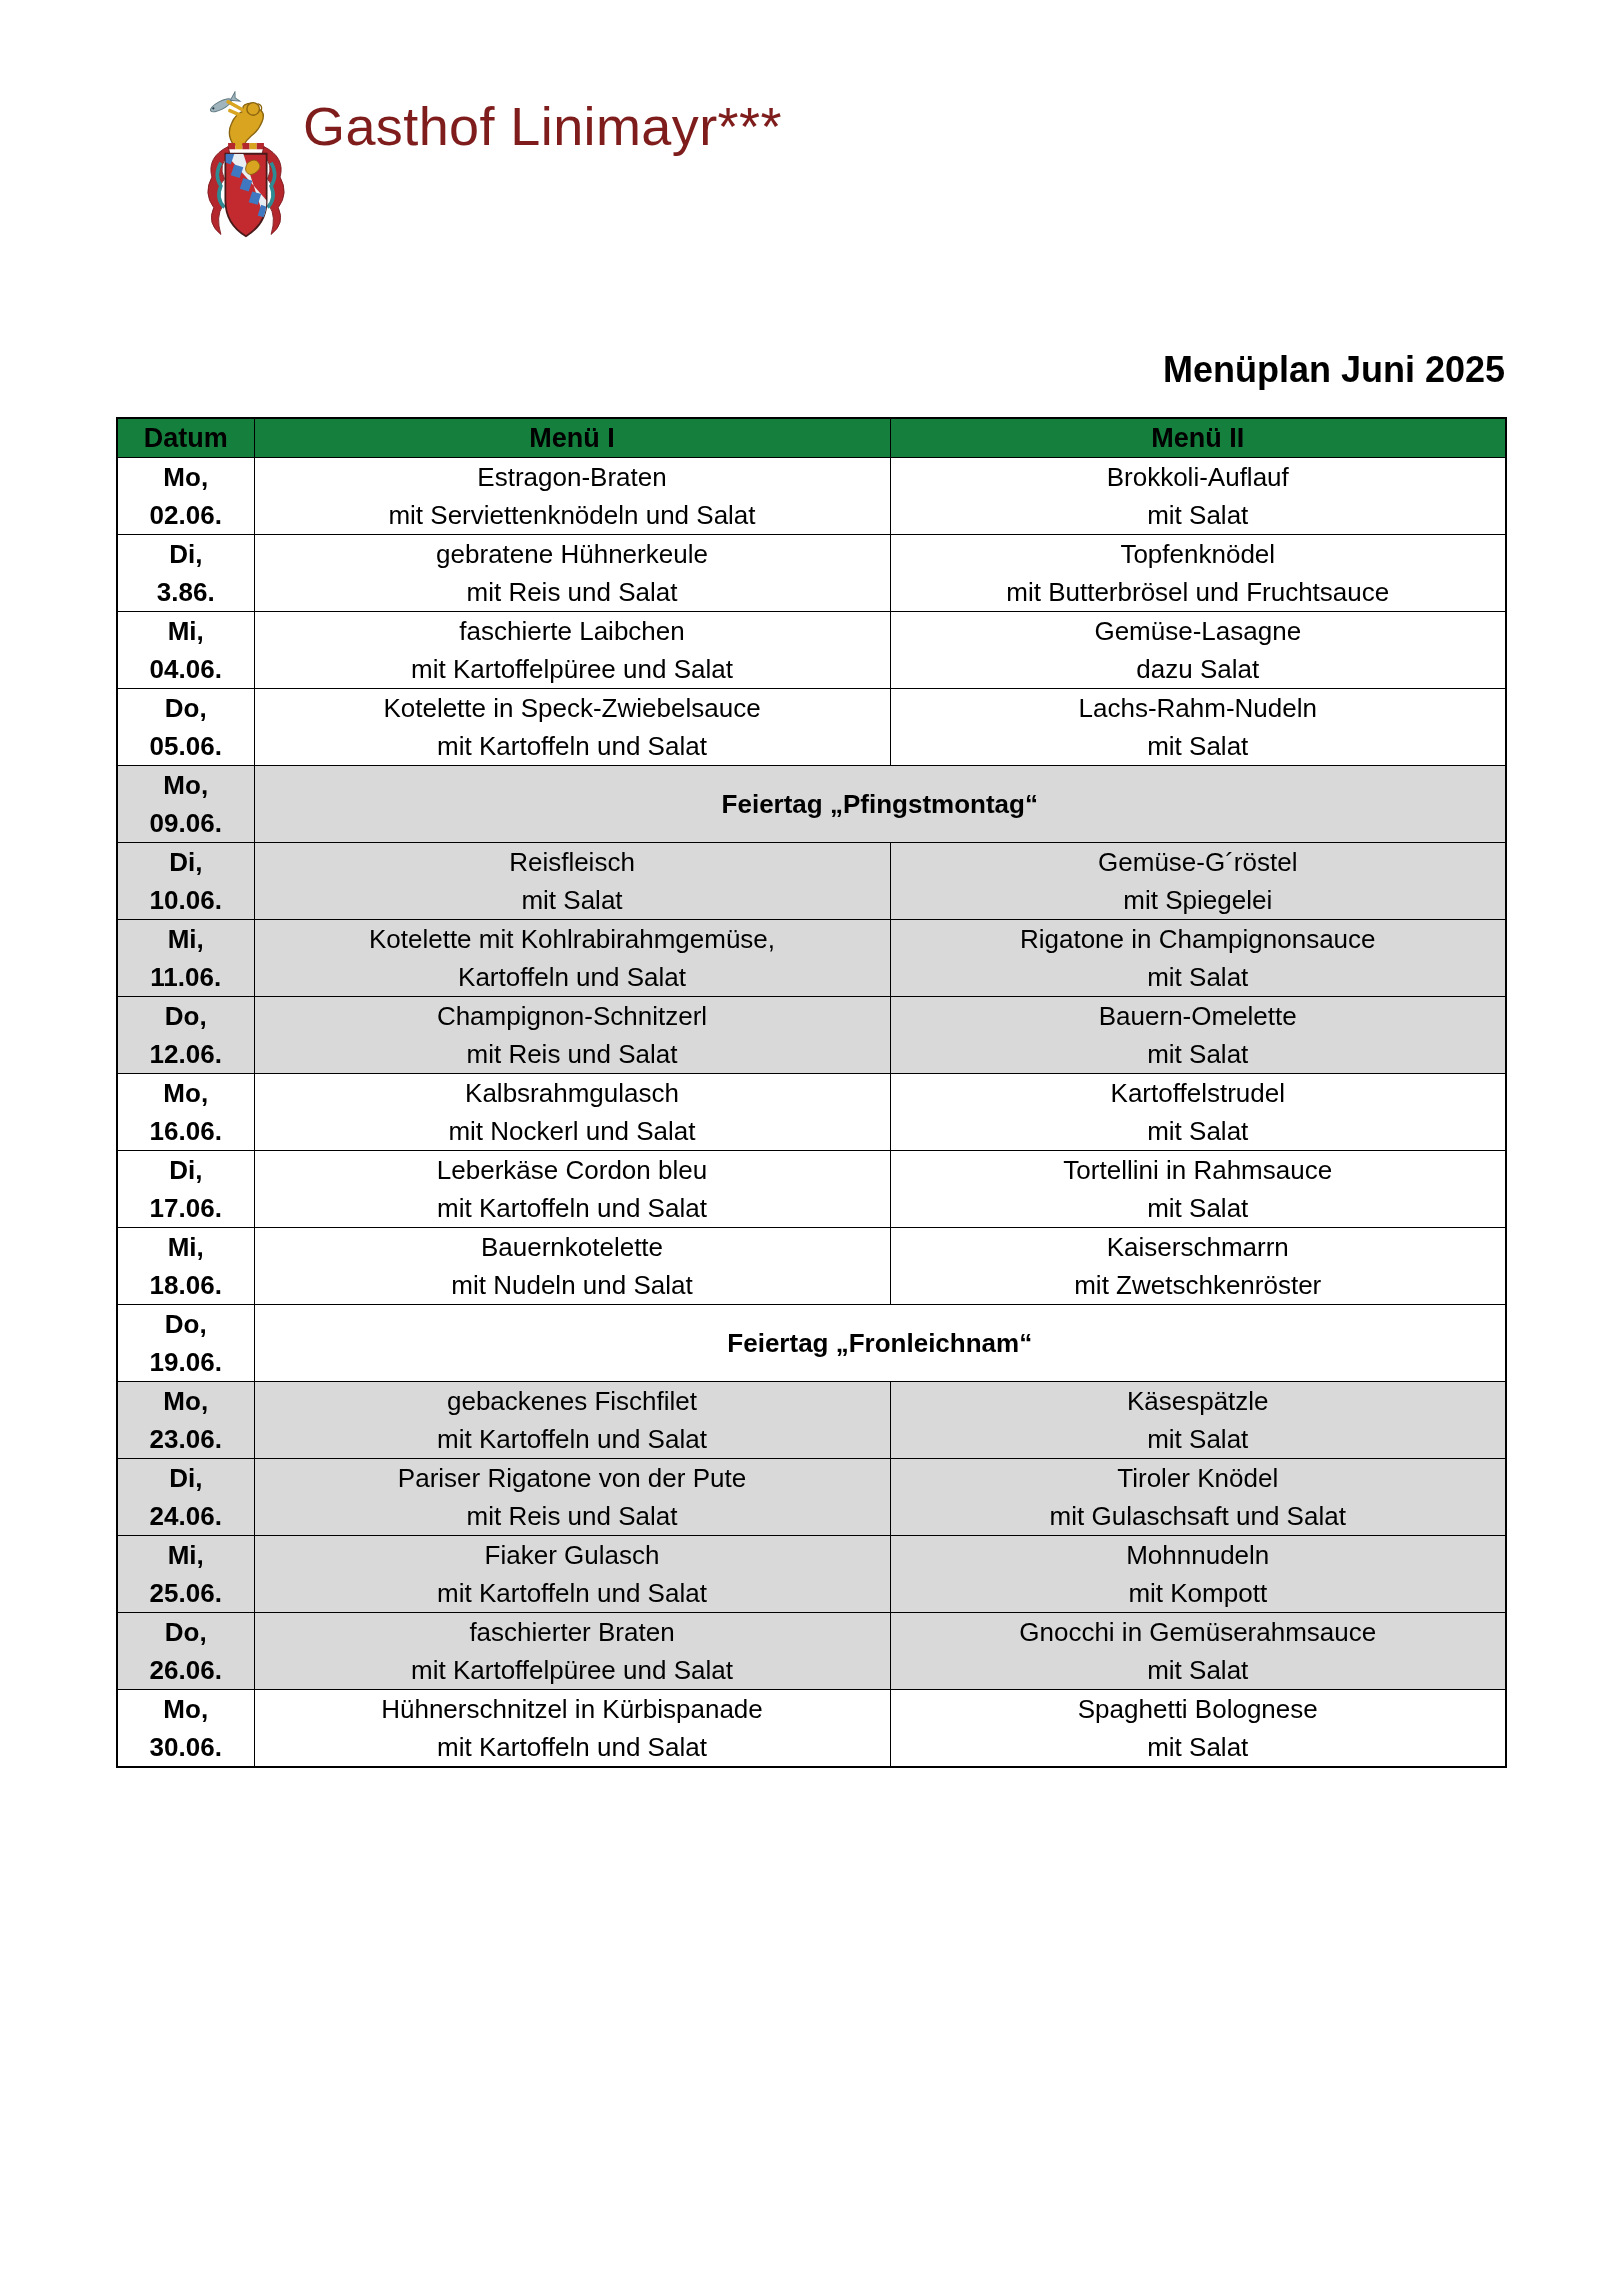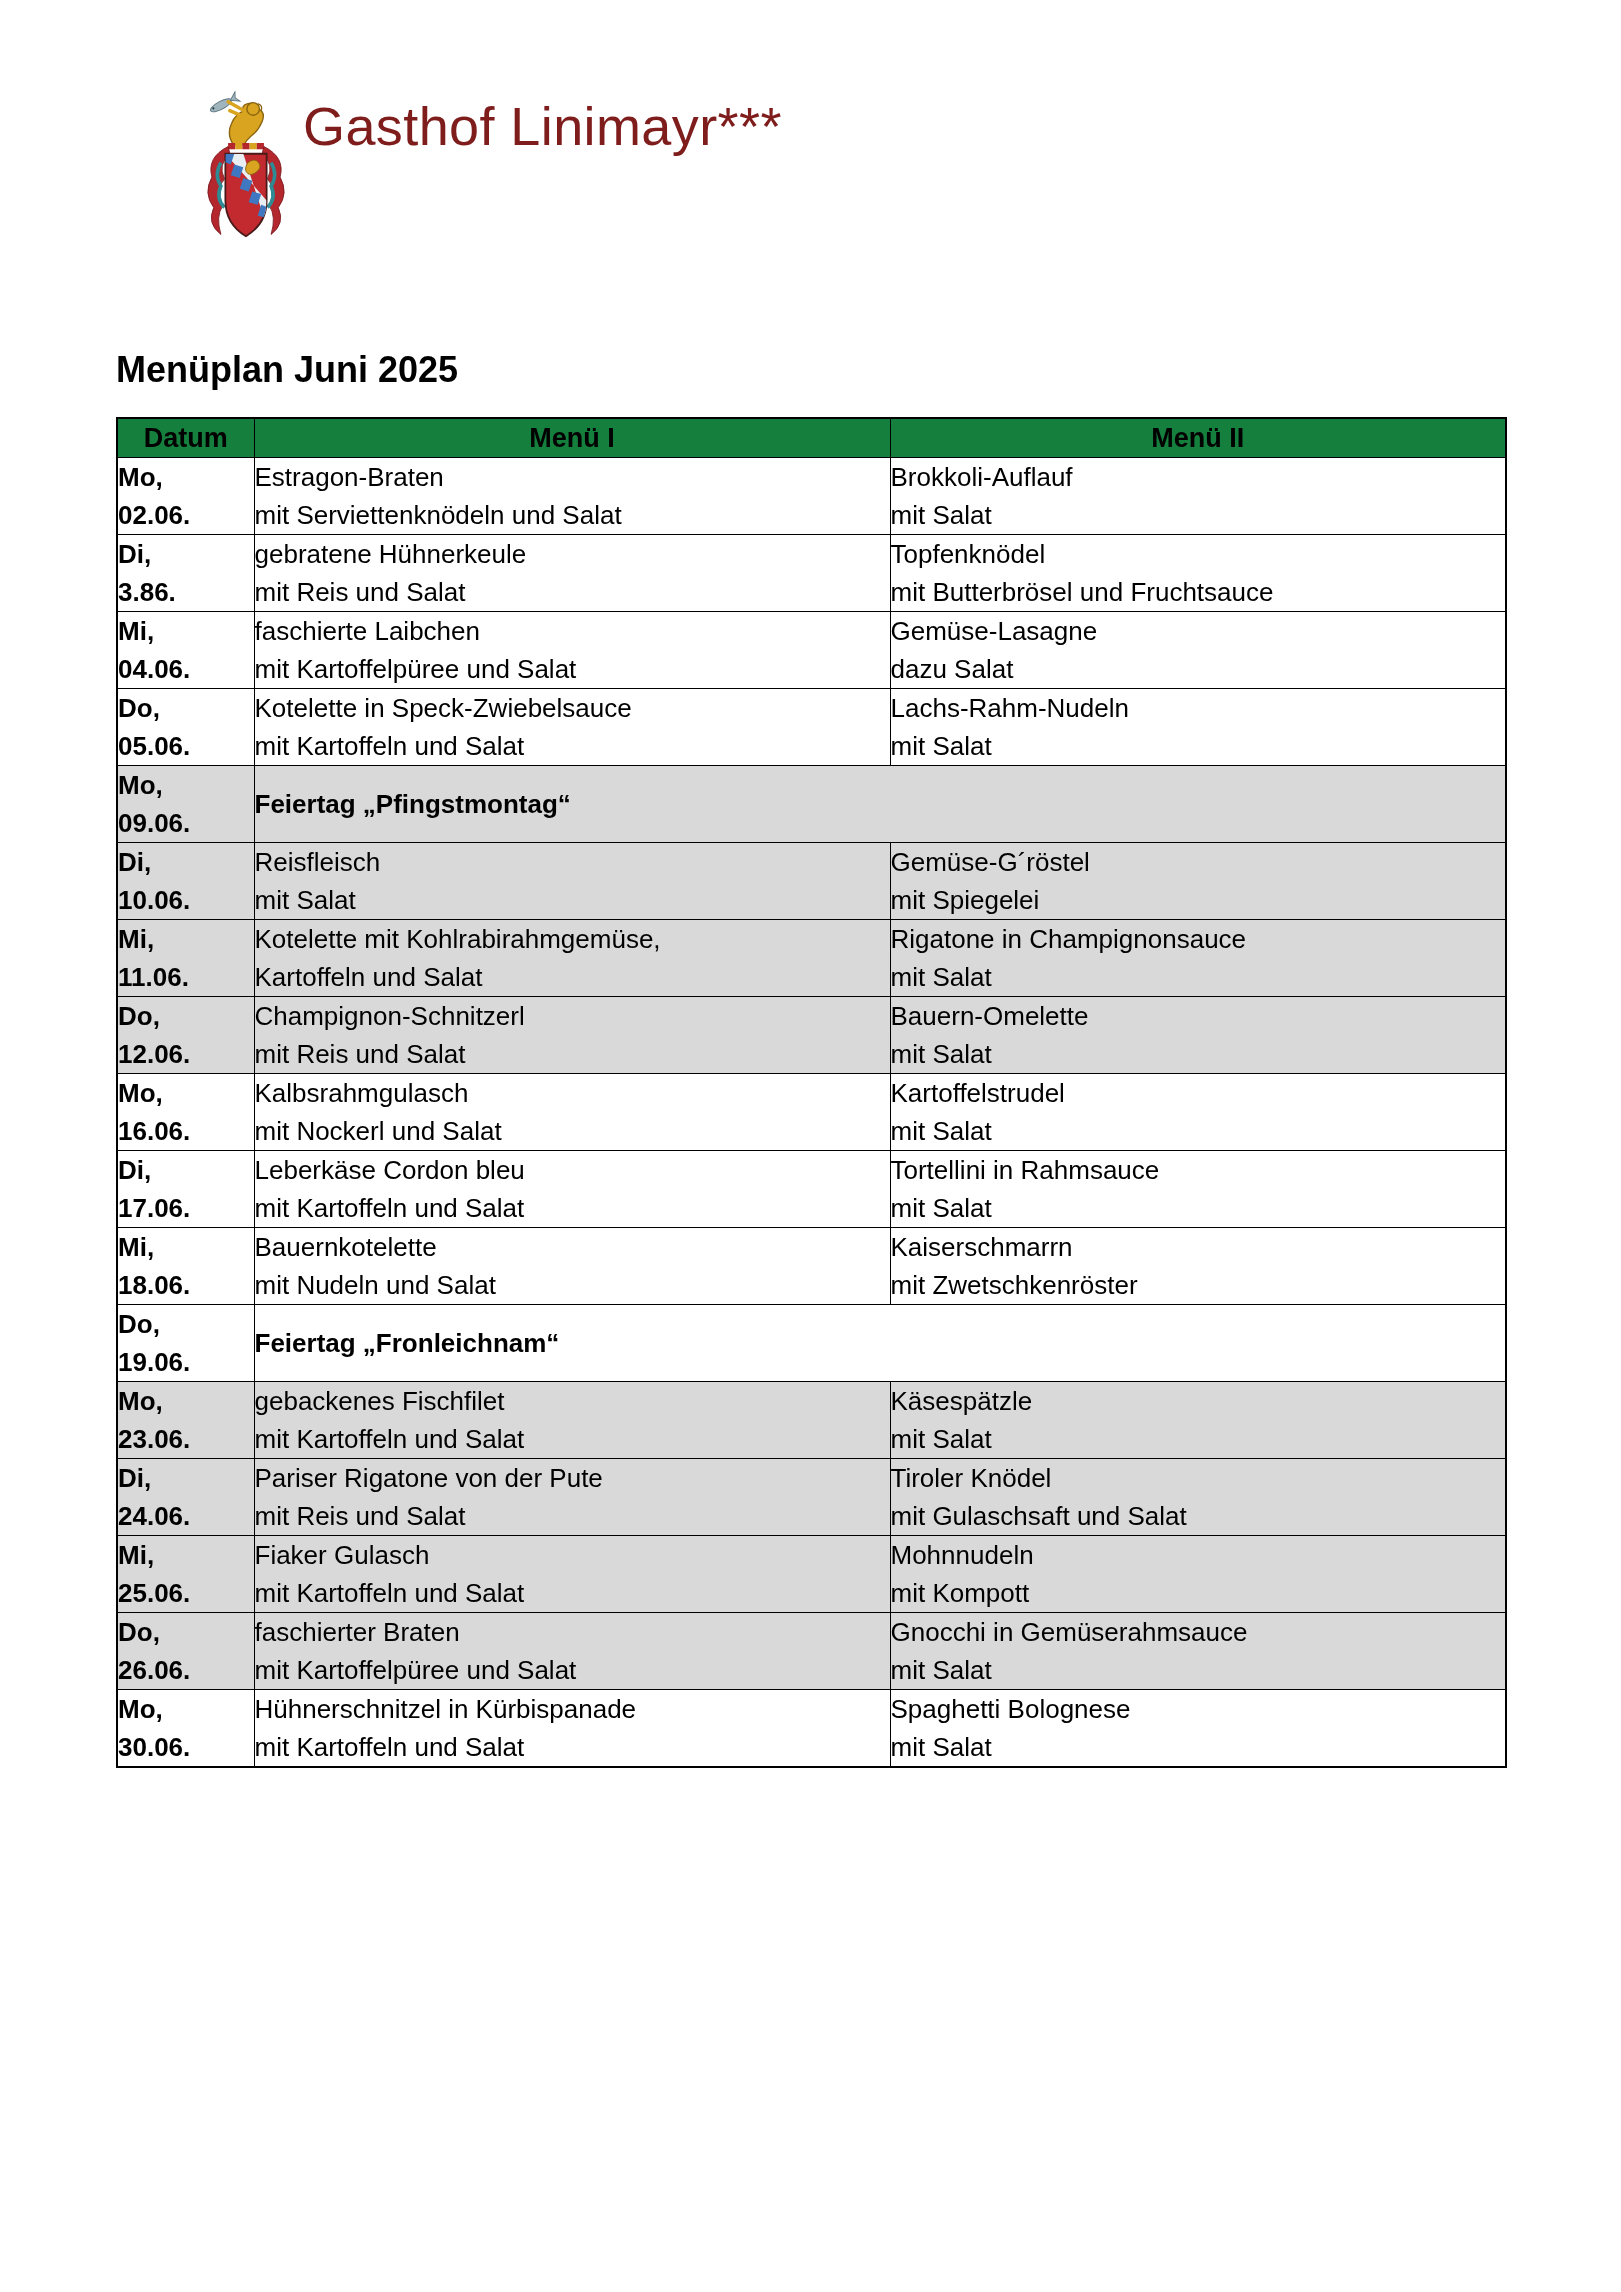--- a/index.html
+++ b/index.html
@@ -2,25 +2,25 @@
 <html style="font-size:14.3px"><head>
 <meta charset="utf-8">
 <style>
   html,body{margin:0;padding:0;background:#ffffff;}
   body{width:1621px;height:2293px;font-family:"Liberation Sans",sans-serif;color:#000;}
   .page{position:relative;width:1621px;height:2293px;background:#fff;overflow:hidden;}
 
   .logo{position:absolute;left:201px;top:91px;width:90px;height:156px;}
   .hotel-name{position:absolute;left:303px;top:95px;font-size:54px;font-weight:400;letter-spacing:0.4px;color:#7f1d1d;white-space:nowrap;}
   .contact{position:absolute;left:304px;top:217px;font-size:28px;color:#0d0d0d;white-space:nowrap;}
-  .title{position:absolute;left:116px;top:349px;width:1389px;text-align:left;font-size:36px;font-weight:700;color:#000;}
+  .title{position:absolute;left:116px;top:349px;width:1389px;text-align:right;font-size:36px;font-weight:700;color:#000;}
 
   table.menu{position:absolute;left:116px;top:417px;width:1389px;border-collapse:collapse;table-layout:fixed;border:2.7px solid #000;}
   table.menu th{background:#15803d;border:1.8px solid #000;font-size:27px;font-weight:700;height:38px;padding:0;text-align:center;vertical-align:middle;}
-  table.menu td{border:1.8px solid #000;height:75px;padding:0;vertical-align:middle;font-size:26px;line-height:38px;background:#fff;}
+  table.menu td{border:1.8px solid #000;height:75px;padding:0;text-align:center;vertical-align:middle;font-size:26px;line-height:38px;background:#fff;}
   table.menu tr.shaded td{background:#d9d9d9;}
   td.datum{font-weight:700;}
   td.holiday{font-weight:700;font-size:27px;}
   .cell-line{display:block;}
 </style>
 </head>
 <body>
 
 <div class="page">
 

